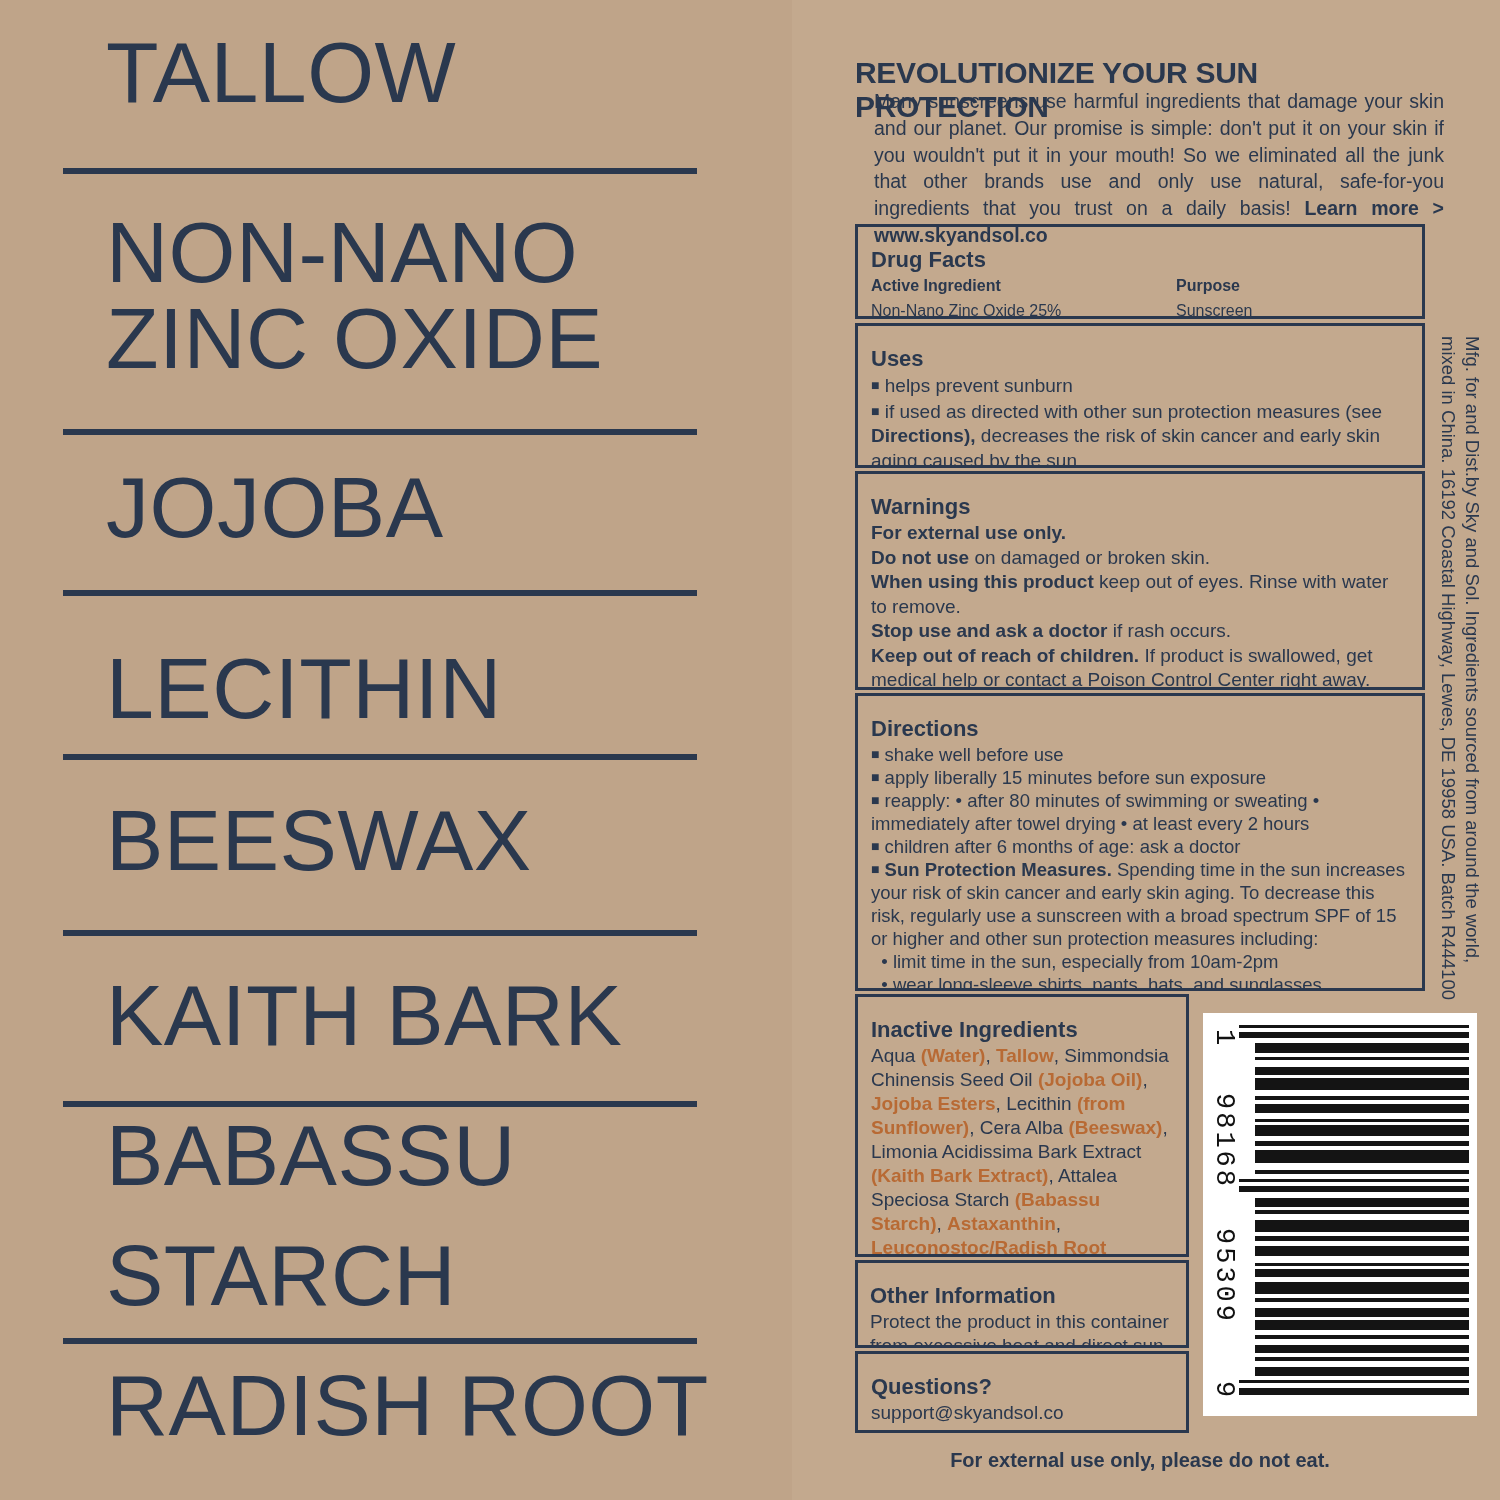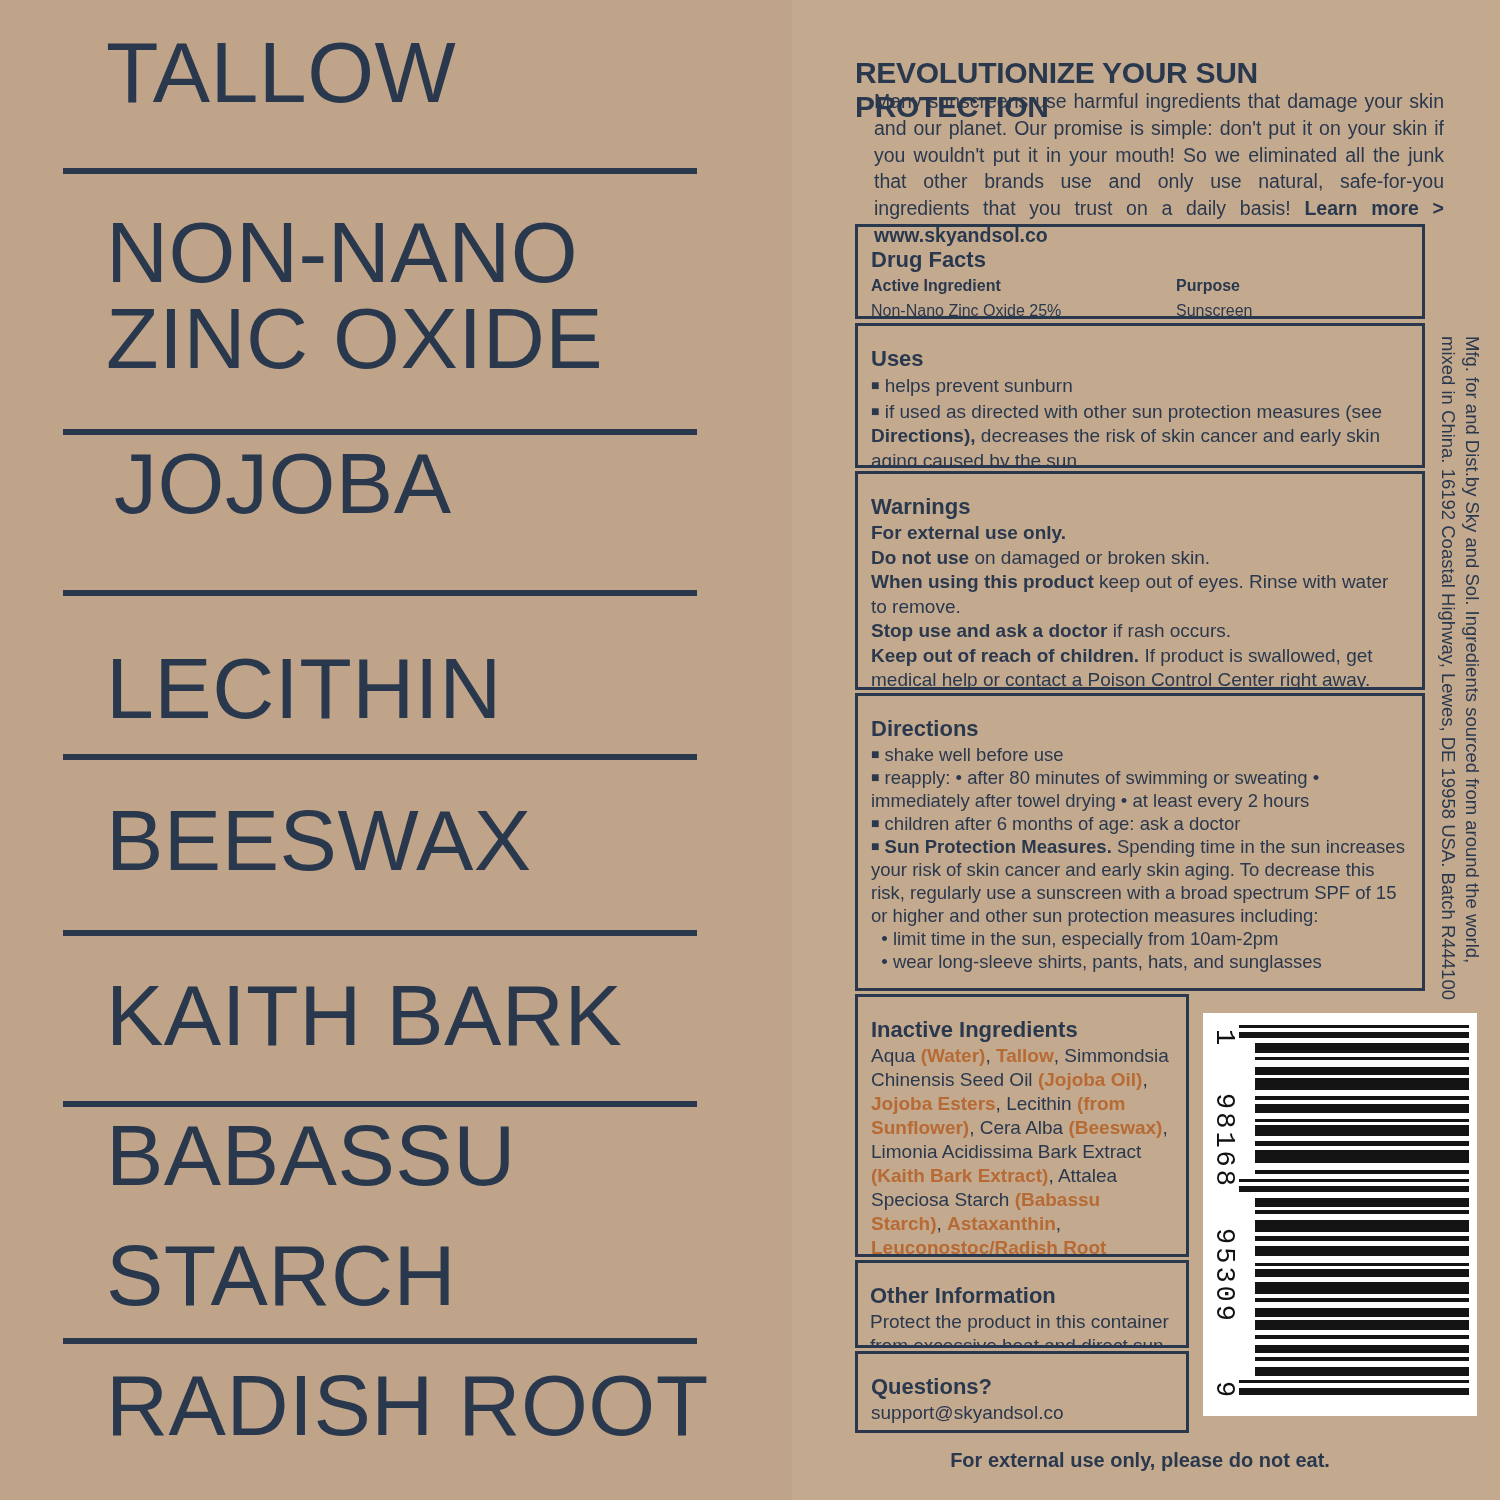--- a/index.html
+++ b/index.html
@@ -18,21 +18,21 @@
   .panel-right{position:absolute;left:792px;top:0;width:708px;height:1500px;background:var(--bg-right);}
 
   
   .left-item{
     position:absolute;left:106px;width:640px;
     font-size:86px;line-height:94px;font-weight:400;
     color:var(--ink);white-space:pre-line;letter-spacing:0.5px;
   }
   #li0{top:25px;}
   #li1{top:209px;line-height:86px;}
-  #li2{top:436px;margin-left:8px;}
+  #li2{top:460px;}
   #li3{top:641px;}
   #li4{top:793px;}
   #li5{top:968px;}
   #li6{top:1095px;line-height:120px;}
   #li7{top:1358px;}
   .sep{position:absolute;left:63px;width:634px;height:6px;background:var(--ink);}
   #sep0{top:168px;}#sep1{top:429px;}#sep2{top:590px;}#sep3{top:754px;}
   #sep4{top:930px;}#sep5{top:1101px;}#sep6{top:1338px;}
 
   
@@ -131,20 +131,21 @@
       <div class="rl"><span class="b">When using this product</span><span> keep out of eyes. Rinse with water to remove.</span></div>
       <div class="rl"><span class="b">Stop use and ask a doctor</span><span> if rash occurs.</span></div>
       <div class="rl"><span class="b">Keep out of reach of children.</span><span> If product is swallowed, get medical help or contact a Poison Control Center right away.</span></div>
     </div>
 </div>
 
 <div id="box-directions" class="box">
   <div class="box-title">Directions</div>
   <div>
       <div class="rl"><span class="sq">■</span><span> shake well before use</span></div>
+      <div class="rl"><span class="sq">■</span><span> apply liberally 15 minutes before sun exposure</span></div>
       <div class="rl"><span class="sq">■</span><span> reapply: • after 80 minutes of swimming or sweating • immediately after towel drying • at least every 2 hours</span></div>
       <div class="rl"><span class="sq">■</span><span> children after 6 months of age: ask a doctor</span></div>
       <div class="rl"><span class="sq">■</span><span> </span><span class="b">Sun Protection Measures.</span><span> Spending time in the sun increases your risk of skin cancer and early skin aging. To decrease this risk, regularly use a sunscreen with a broad spectrum SPF of 15 or higher and other sun protection measures including:</span></div>
       <div class="rl"><span>  • limit time in the sun, especially from 10am-2pm</span></div>
       <div class="rl"><span>  • wear long-sleeve shirts, pants, hats, and sunglasses</span></div>
     </div>
 </div>
 
 <div id="box-inactive" class="box box-narrow">
   <div class="box-title">Inactive Ingredients</div>

